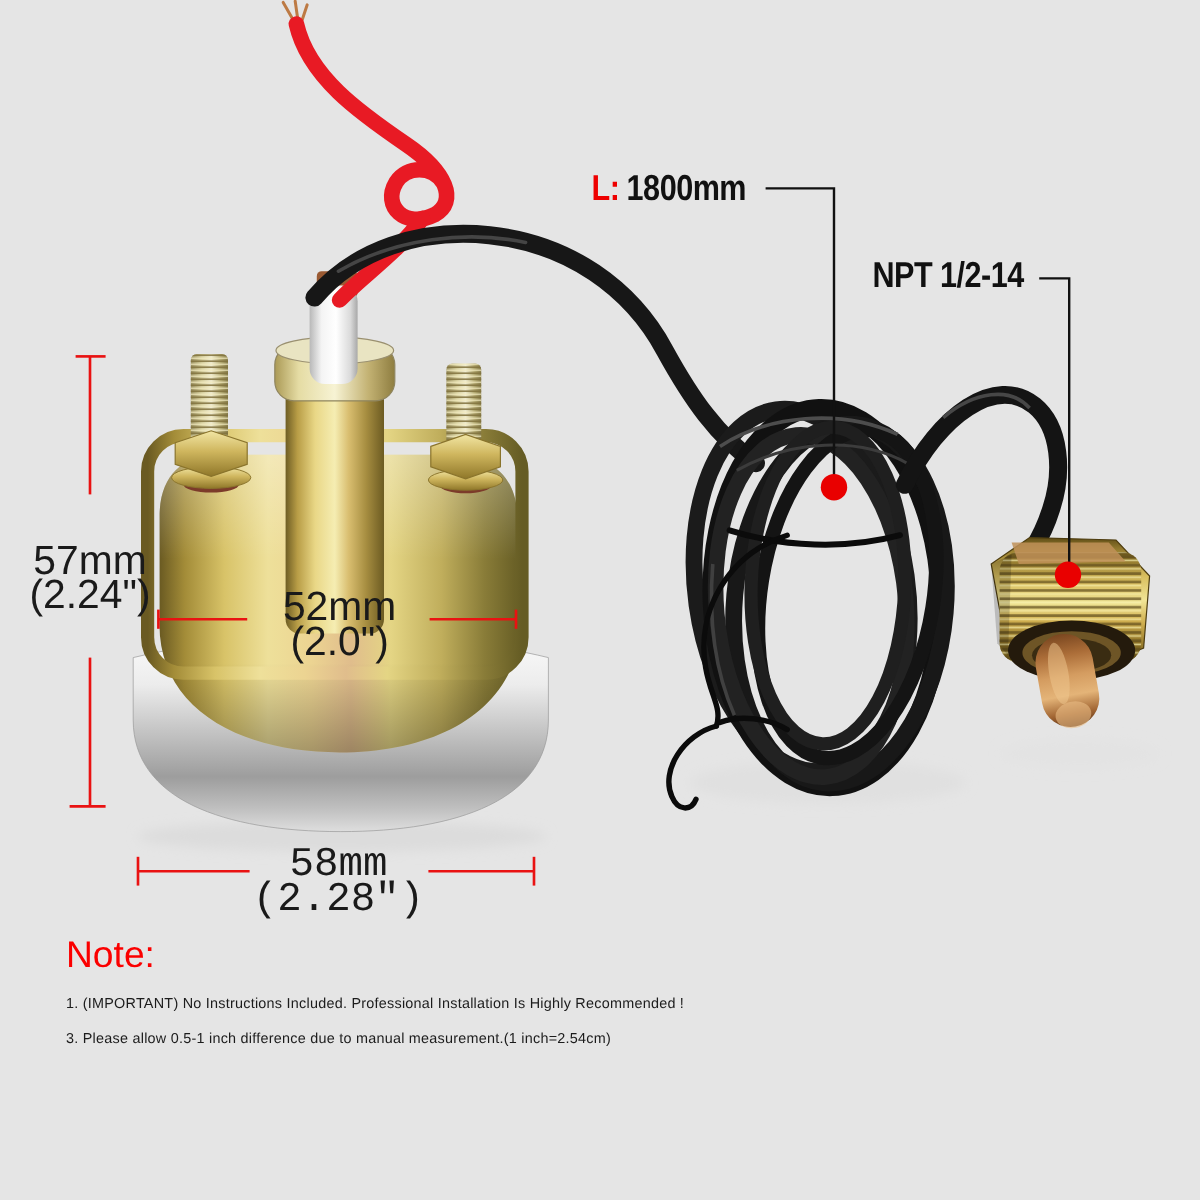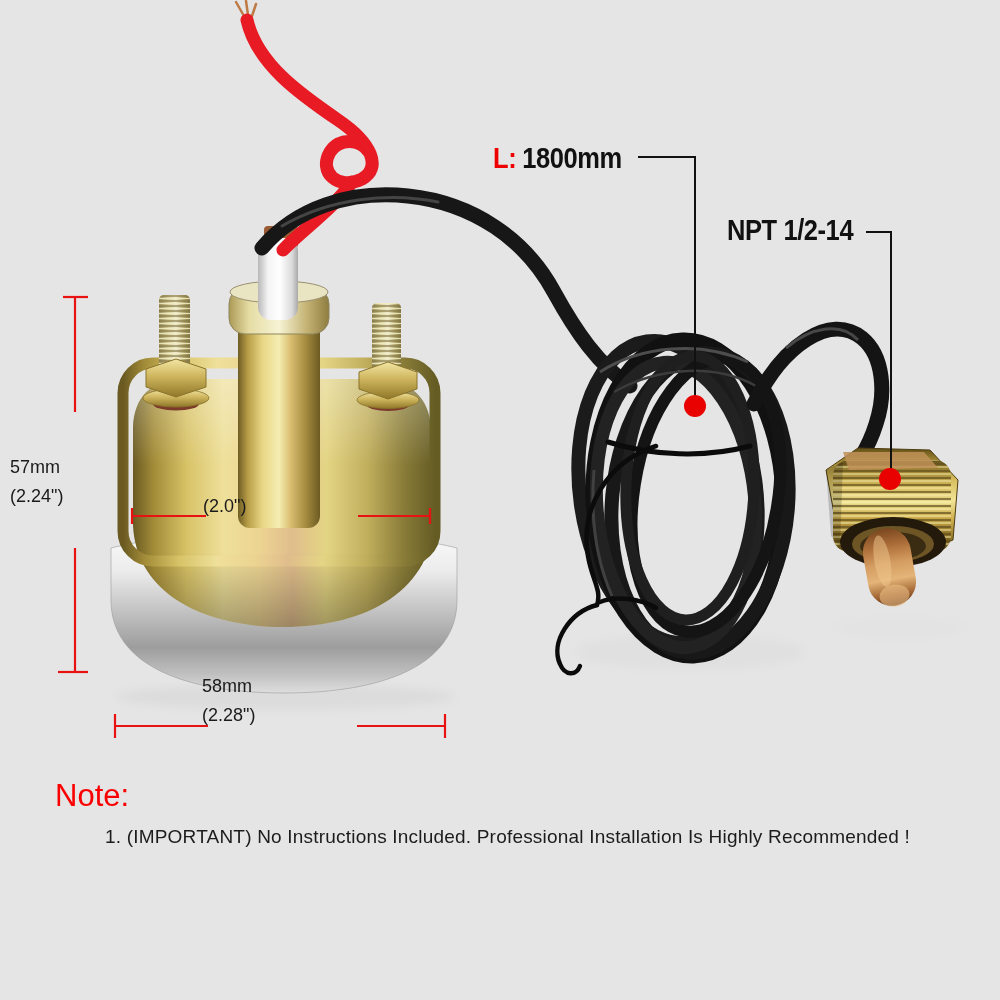--- a/index.html
+++ b/index.html
@@ -2,25 +2,25 @@
 <html><head>
 <meta charset="utf-8">
 <style>
   html,body{margin:0;padding:0;background:#fff;}
   .stage{position:relative;width:1000px;height:1000px;background:#e5e5e5;overflow:hidden;
          font-family:"Liberation Sans", sans-serif;}
   .stage svg{position:absolute;left:0;top:0;}
   .lbl{position:absolute;font-weight:bold;font-size:30px;color:#111;white-space:nowrap;
        transform:scaleX(.85);transform-origin:left top;letter-spacing:-.5px;}
   .lbl .red{color:#ee0000;margin-right:7px;}
-  .dim{position:absolute;text-align:left;font-size:18px;color:#1a1a1a;line-height:29px;}
+  .dim{position:absolute;text-align:center;font-size:34px;color:#1a1a1a;line-height:29px;}
   .dim span{display:block;}
   .notes{position:absolute;left:55px;top:779px;width:905px;color:#1c1c1c;}
   .notes-title{font-size:31px;font-weight:normal;color:#fb0000;margin:0 0 9px 0;line-height:34px;}
-  .note-item{font-size:19px;line-height:29px;letter-spacing:.2px;margin:0;text-align:center;}
+  .note-item{font-size:12px;line-height:29px;letter-spacing:.2px;margin:0;}
 </style>
 </head>
 <body>
 
 <div class="stage">
 
   <svg width="1000" height="1000" viewBox="0 0 1000 1000">
     <defs>
       <linearGradient id="gChrome" x1="0" y1="0" x2="0" y2="1">
         <stop offset="0" stop-color="#fbfbfb"></stop>
@@ -229,25 +229,27 @@
   </div>
 
   <div class="lbl" style="left:727px;top:213px;">NPT 1/2-14</div>
 
   <div class="dim" style="left:10px;top:453px;width:130px;">
     <span>57mm</span>
     <span>(2.24")</span>
   </div>
 
   <div class="dim" style="left:203px;top:492px;width:160px;">
+    <span>52mm</span>
     <span>(2.0")</span>
   </div>
 
-  <div class="dim" style="left:202px;top:672px;width:160px;">
+  <div class="dim" style="left:202px;top:707px;width:160px;font-family:Liberation Mono, monospace;">
     <span>58mm</span>
     <span>(2.28")</span>
   </div>
 
   <div class="notes">
     <div class="notes-title">Note:</div>
     <div class="note-item">1. (IMPORTANT) No Instructions Included. Professional Installation Is Highly Recommended !</div>
+    <div class="note-item">3. Please allow 0.5-1 inch difference due to manual measurement.(1 inch=2.54cm)</div>
   </div>
 </div>
 
 </body></html>

